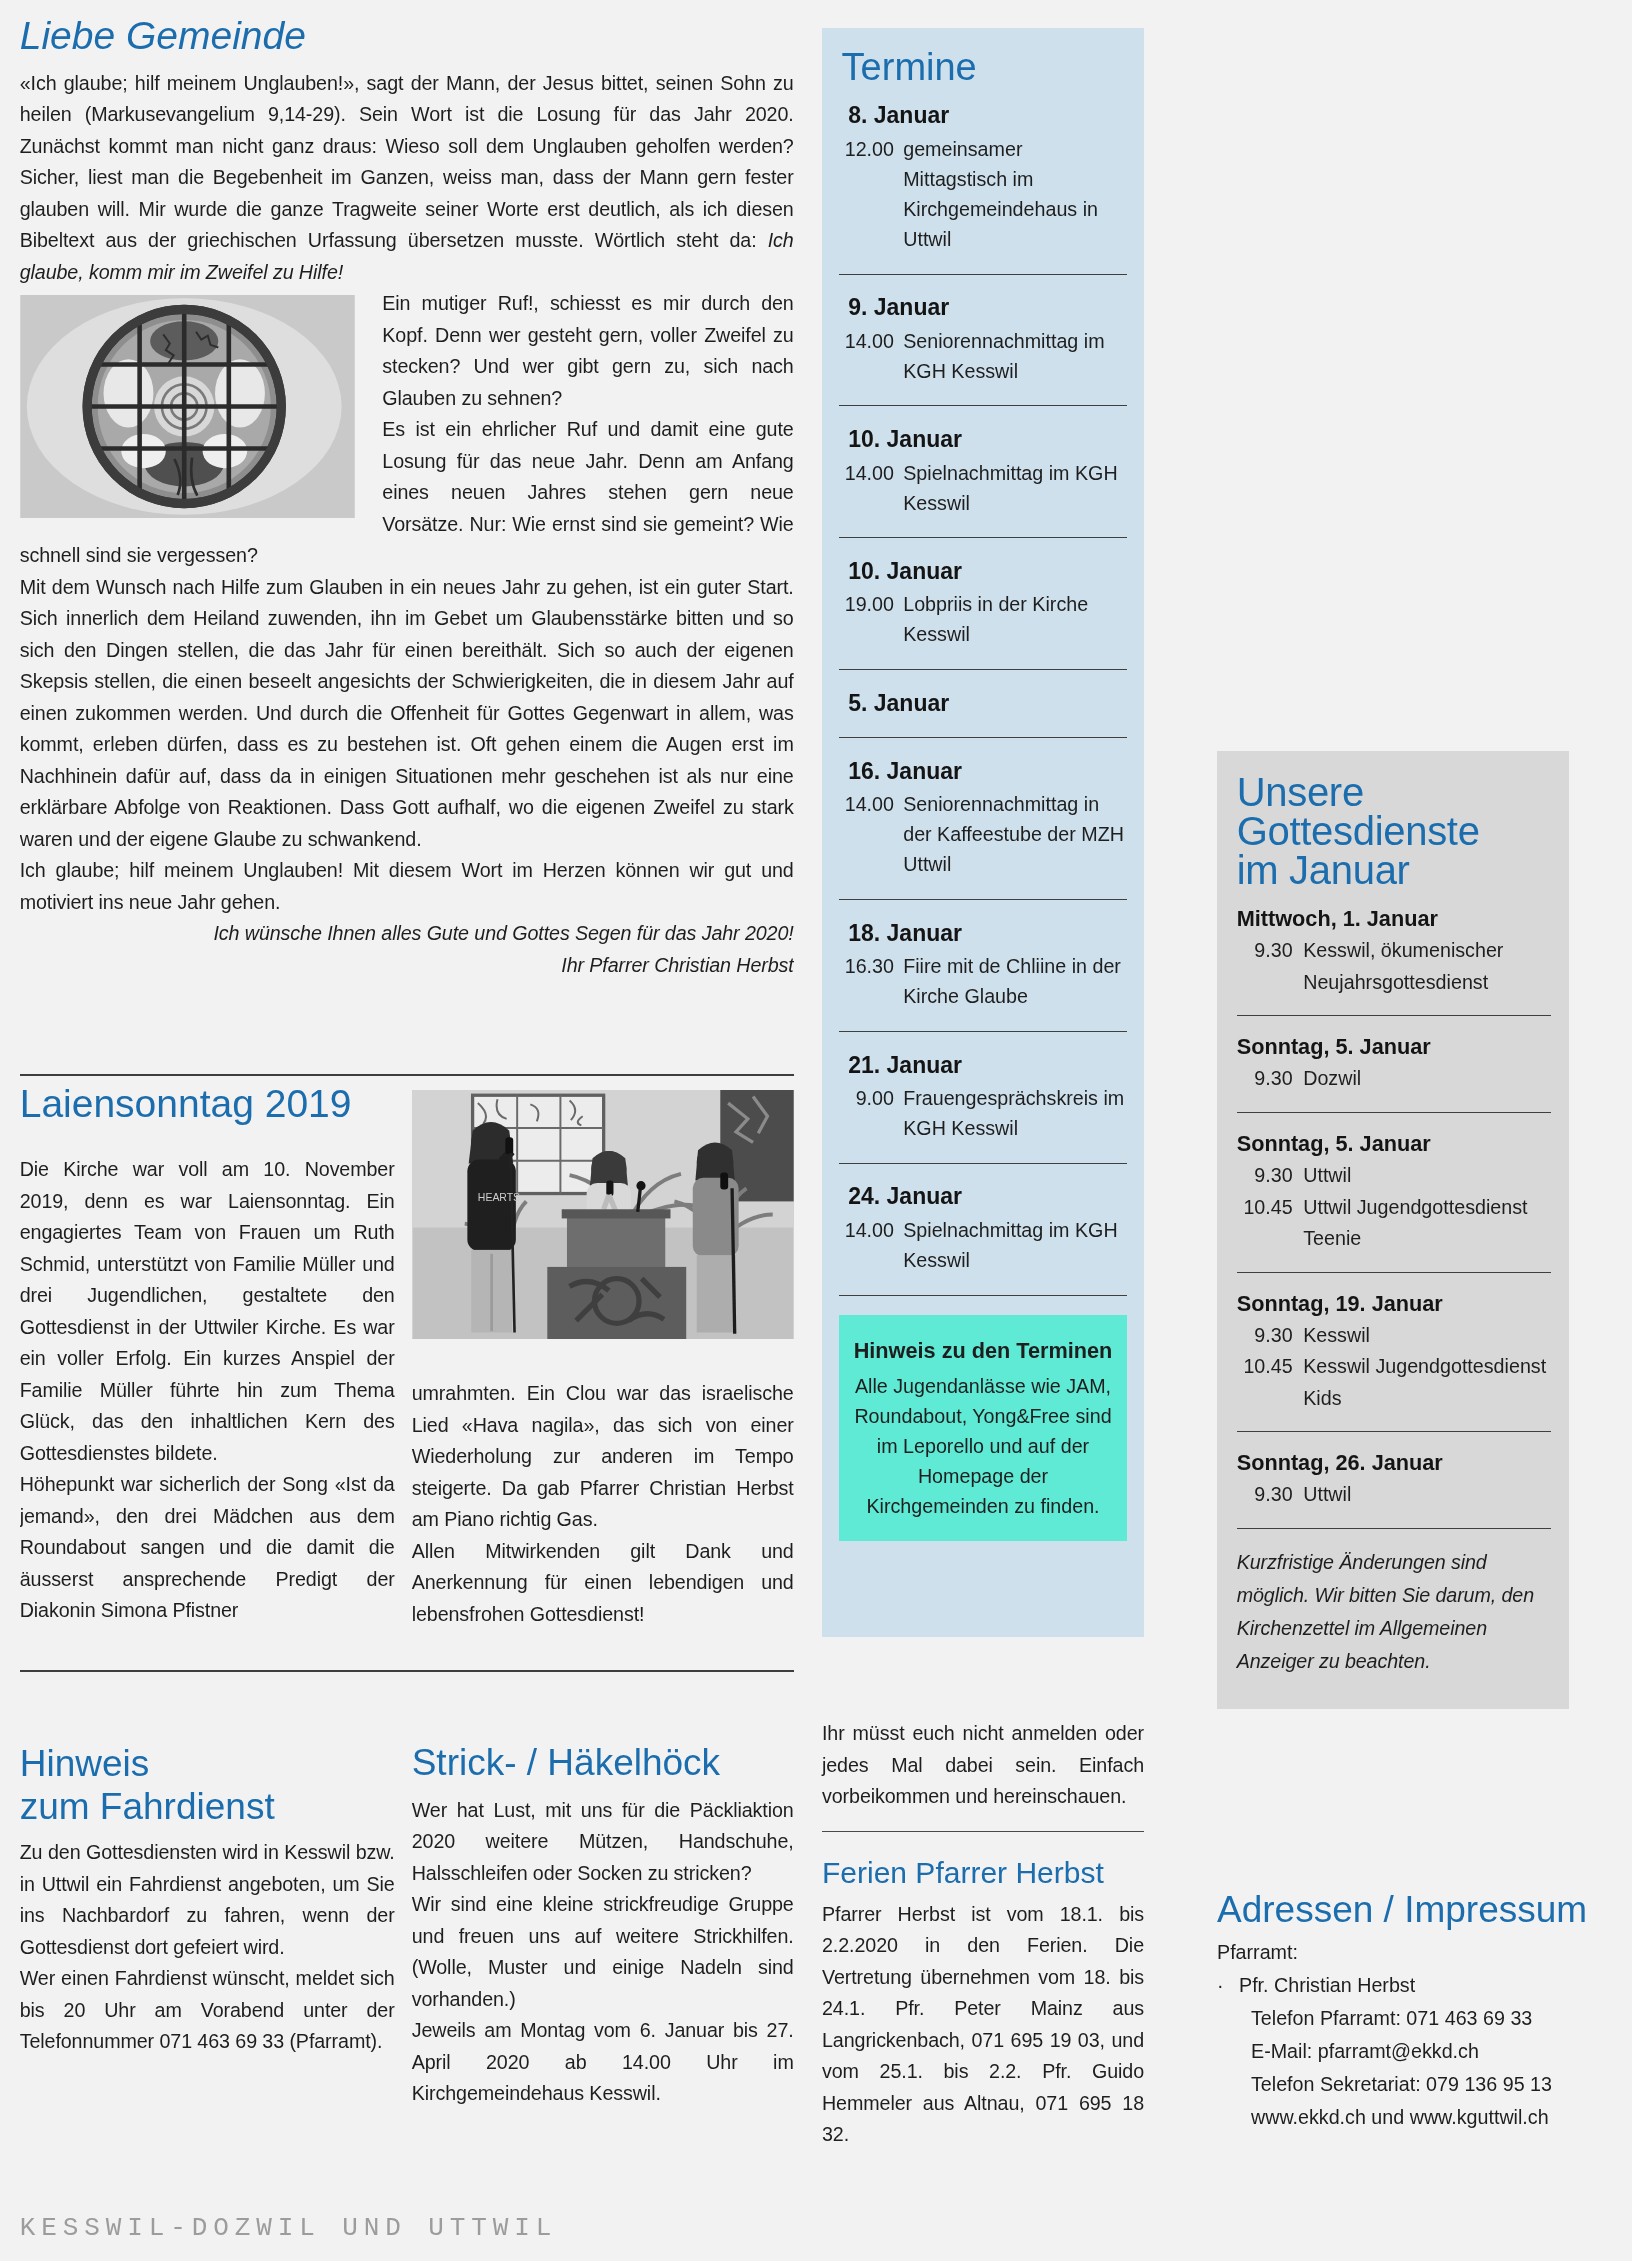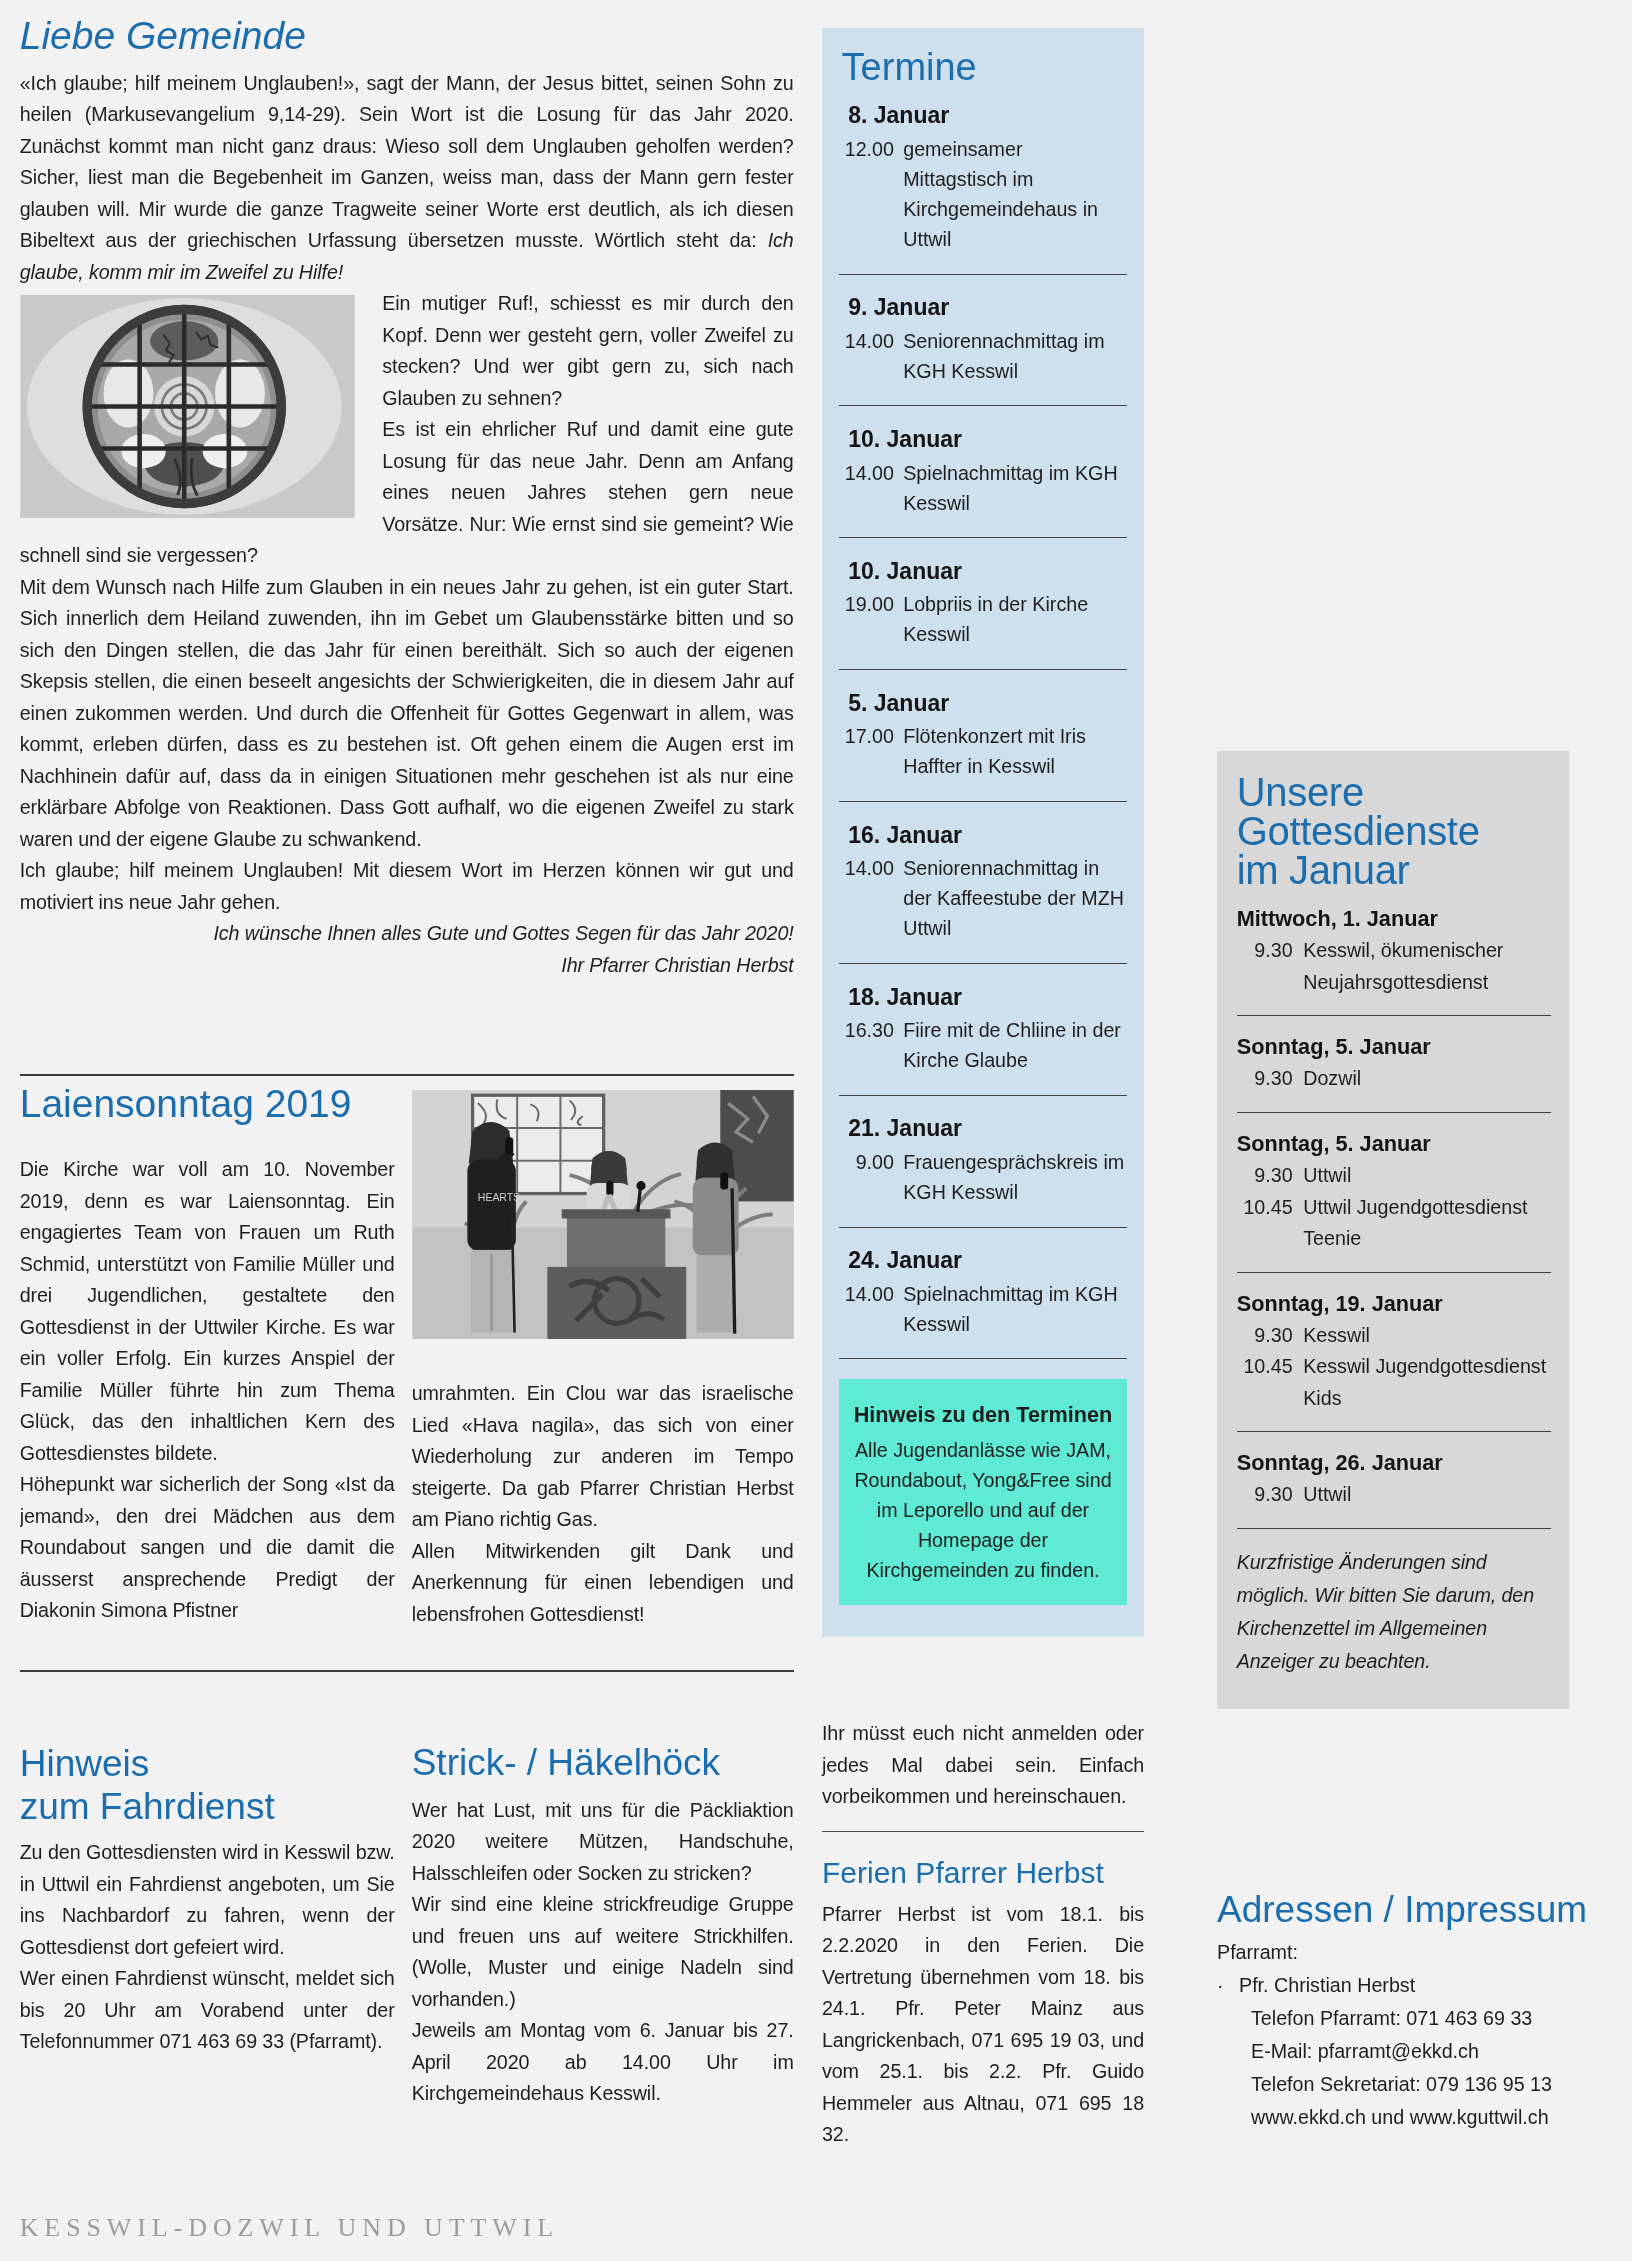--- a/index.html
+++ b/index.html
@@ -73,21 +73,21 @@
 
   
   #impressum{left:1217px;top:1889px;width:384px;}
   #impressum .sec-title{margin-bottom:5.2px;}
   .imp-line{font-size:19.7px;line-height:33px;font-weight:300;text-align:left;}
   .imp-bullet{display:grid;grid-template-columns:22px 1fr;}
   .imp-ind{padding-left:34px;}
 
   
   #footer{left:19.7px;top:2213px;width:919px;
-    font-family:Liberation Serif, serif;
+    font-family:Liberation Mono, monospace;
     font-size:26px;letter-spacing:5.9px;color:#9c9c9c;font-weight:400;}
 </style>
 </head>
 <body>
 
 <section class="abs" id="article1">
   <h1 class="h-blue main-title">Liebe Gemeinde</h1>
   <p><span>«Ich glaube; hilf meinem Unglauben!», sagt der Mann, der Jesus bittet, seinen Sohn zu heilen (Markusevangelium 9,14-29). Sein Wort ist die Losung für das Jahr 2020. Zunächst kommt man nicht ganz draus: Wieso soll dem Unglauben geholfen werden? Sicher, liest man die Begebenheit im Ganzen, weiss man, dass der Mann gern fester glauben will. Mir wurde die ganze Tragweite seiner Worte erst deutlich, als ich diesen Bibeltext aus der griechischen Urfassung übersetzen musste. Wörtlich steht da: </span><i>Ich glaube, komm mir im Zweifel zu Hilfe!</i></p>
   <div class="window-photo">
     <svg width="335" height="223" viewBox="0 0 510 340">
@@ -250,24 +250,20 @@
   <div class="t-entry">
     <div class="date">10. Januar</div>
     <div class="t-row">
         <span class="time">19.00</span>
         <span class="txt">Lobpriis in der Kirche Kesswil</span>
       </div>
     <hr class="t-sep">
   </div>
   <div class="t-entry">
     <div class="date">5. Januar</div>
-    <div class="t-row">
-        <span class="time">17.00</span>
-        <span class="txt">Flötenkonzert mit Iris Haffter in Kesswil</span>
-      </div>
     <hr class="t-sep">
   </div>
   <div class="t-entry">
     <div class="date">16. Januar</div>
     <div class="t-row">
         <span class="time">14.00</span>
         <span class="txt">Seniorennachmittag in der Kaffeestube der MZH Uttwil</span>
       </div>
     <hr class="t-sep">
   </div>

